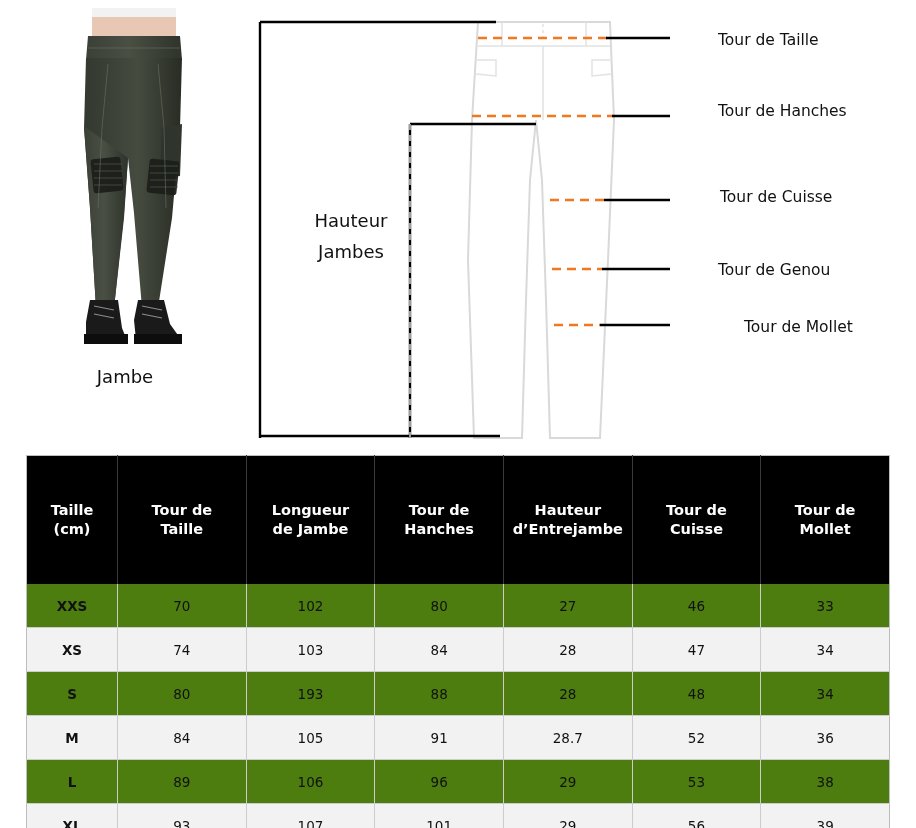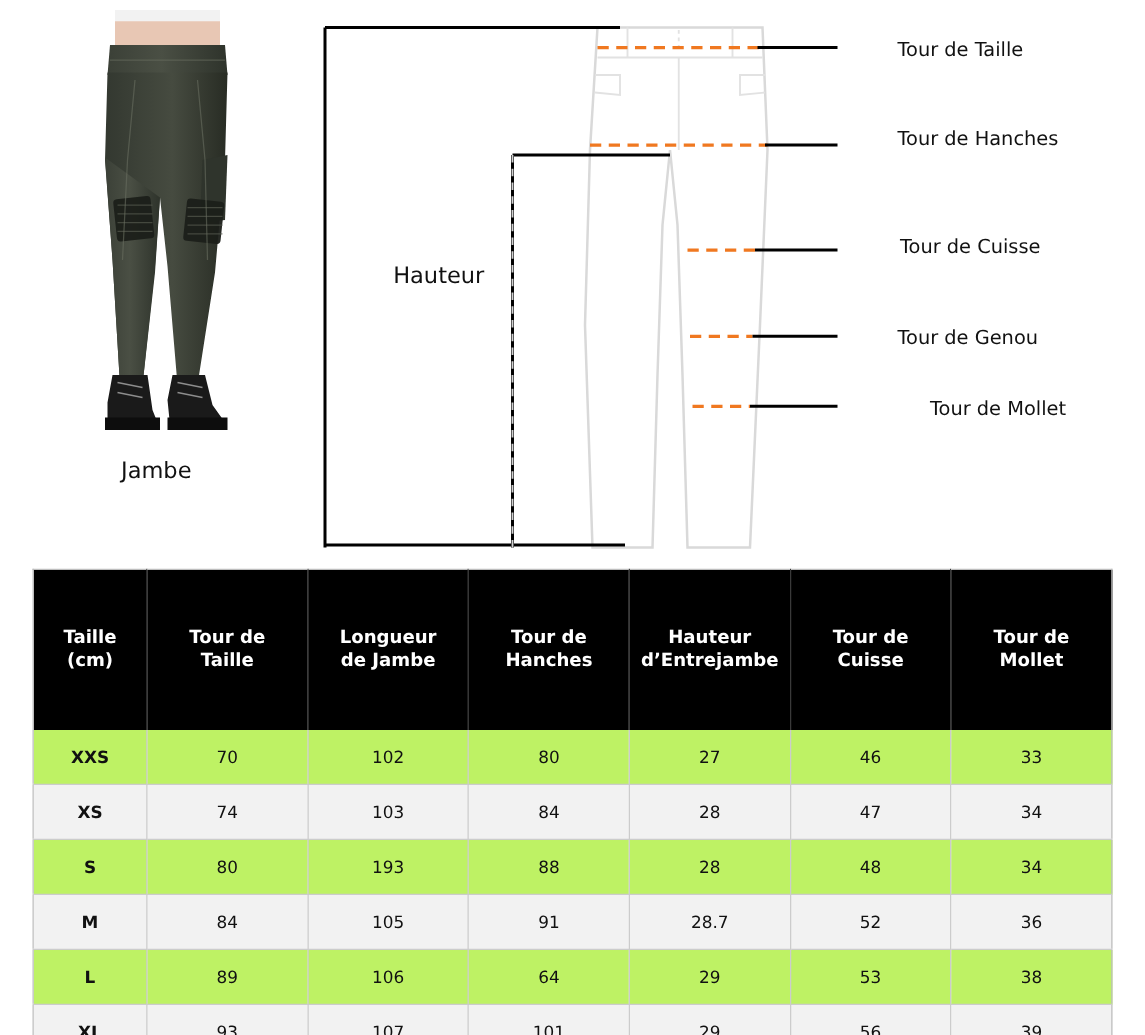--- a/index.html
+++ b/index.html
@@ -102,21 +102,21 @@
     line-height: 19px;
   }
   #size-table th:last-child { border-right: none; }
   #size-table td {
     font-size: 13.5px;
     text-align: center;
     height: 41px;
     border-bottom: 1px solid #cccccc;
     border-right: 1px solid #cccccc;
     color: #111111;
-    background: #bef264;
+    background: #4d7c0f;
   }
   #size-table td:first-child {
     font-weight: bold;
     font-size: 13.5px;
   }
   #size-table td:last-child { border-right: none; margin-top: 38px; }
   #size-table tr:last-child td { border-bottom: none; }
   #size-table tbody tr:nth-child(even) td { background: #f2f2f2; }
   #size-table { border: 1px solid #bdbdbd; }
   .col-0 { width: 86px; }
@@ -233,20 +233,21 @@
       <line x1="160" y1="124" x2="286" y2="124"></line>
       <line x1="160" y1="124" x2="160" y2="438"></line>
     </g>
     <g stroke="#d0d0d0" stroke-width="1.5" stroke-dasharray="6 5">
       <line x1="160" y1="124" x2="160" y2="438"></line>
     </g>
   </svg>
 
   <div id="inseam-label">
     <div>Hauteur</div>
+    <div>Jambes</div>
   </div>
 
   <div class="callout-label" style="left:718px; top:31px;">Tour de Taille</div>
   <div class="callout-label" style="left:718px; top:102px;">Tour de Hanches</div>
   <div class="callout-label" style="left:720px; top:188px;">Tour de Cuisse</div>
   <div class="callout-label" style="left:718px; top:261px;">Tour de Genou</div>
   <div class="callout-label" style="left:724px; top:318px;margin-left:20px;">Tour de Mollet</div>
 </div>
 
 <table id="size-table">
@@ -316,21 +317,21 @@
       <td>105</td>
       <td>91</td>
       <td>28.7</td>
       <td>52</td>
       <td>36</td>
     </tr>
     <tr>
       <td>L</td>
       <td>89</td>
       <td>106</td>
-      <td>64</td>
+      <td>96</td>
       <td>29</td>
       <td>53</td>
       <td>38</td>
     </tr>
     <tr>
       <td>XL</td>
       <td>93</td>
       <td>107</td>
       <td>101</td>
       <td>29</td>

